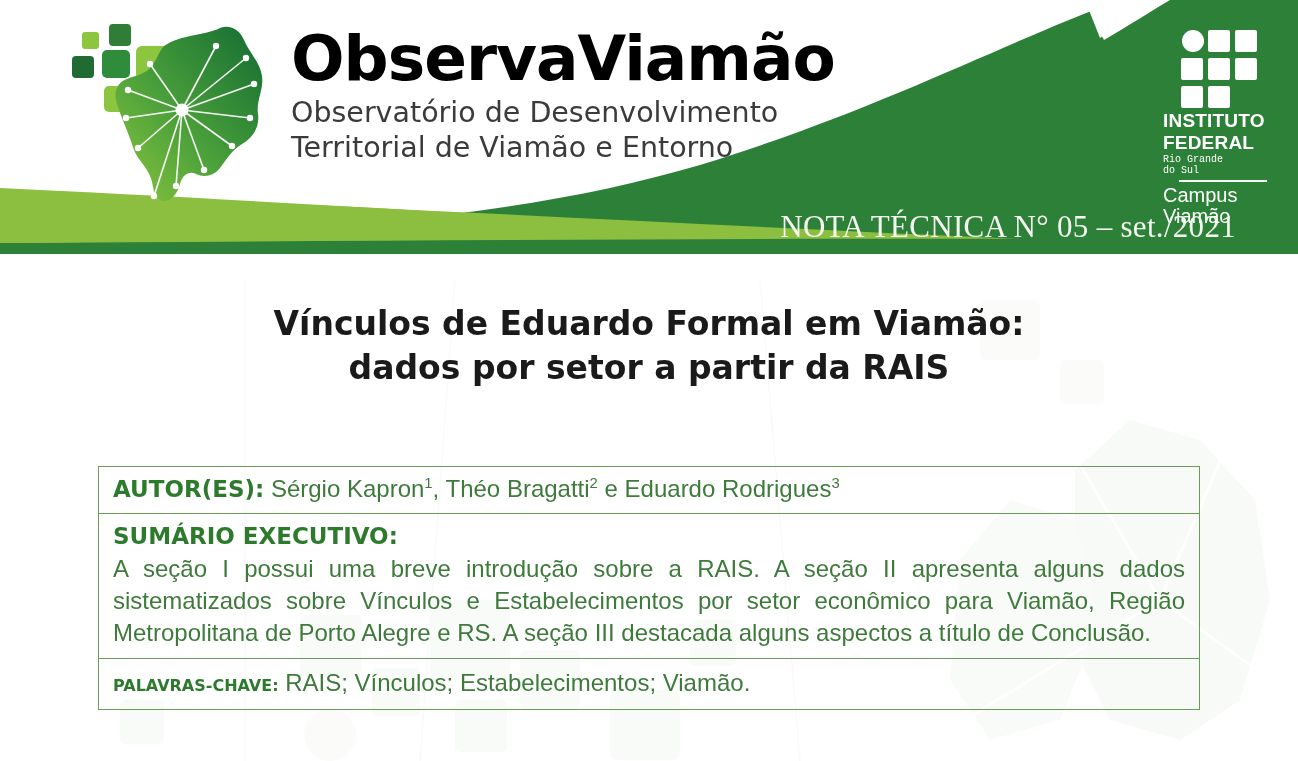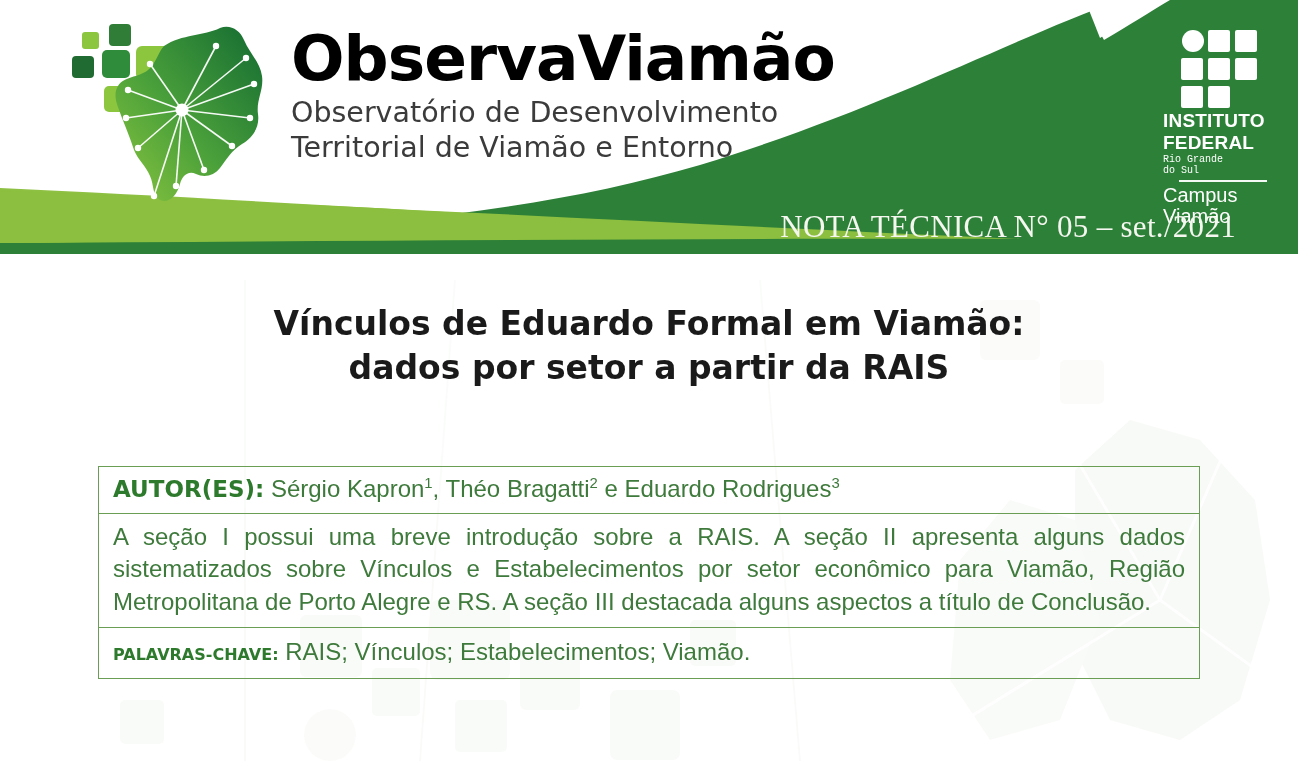--- a/index.html
+++ b/index.html
@@ -290,20 +290,21 @@
     <div>dados por setor a partir da RAIS</div>
   </div>
 
   <div class="infobox">
 
     <div class="ib-row r-author">
       <span class="ib-lbl">AUTOR(ES):</span><span class="ib-txt">&nbsp;</span><span class="ib-txt">Sérgio Kapron</span><sup class="ib-txt">1</sup><span class="ib-txt">, </span><span class="ib-txt">Théo Bragatti</span><sup class="ib-txt">2</sup><span class="ib-txt"> e </span><span class="ib-txt">Eduardo Rodrigues</span><sup class="ib-txt">3</sup>
     </div>
 
     <div class="ib-row r-sum">
+      <span class="ib-lbl">SUMÁRIO EXECUTIVO:</span>
       <div class="body">A seção I possui uma breve introdução sobre a RAIS. A seção II apresenta alguns dados sistematizados sobre Vínculos e Estabelecimentos por setor econômico para Viamão, Região Metropolitana de Porto Alegre e RS. A seção III destacada alguns aspectos a título de Conclusão.</div>
     </div>
 
     <div class="ib-row r-kw">
       <span class="ib-lbl">PALAVRAS-CHAVE:</span><span class="ib-txt">&nbsp;</span><span class="ib-txt">RAIS; Vínculos; Estabelecimentos; Viamão.</span>
     </div>
 
   </div>
 
 </div>

